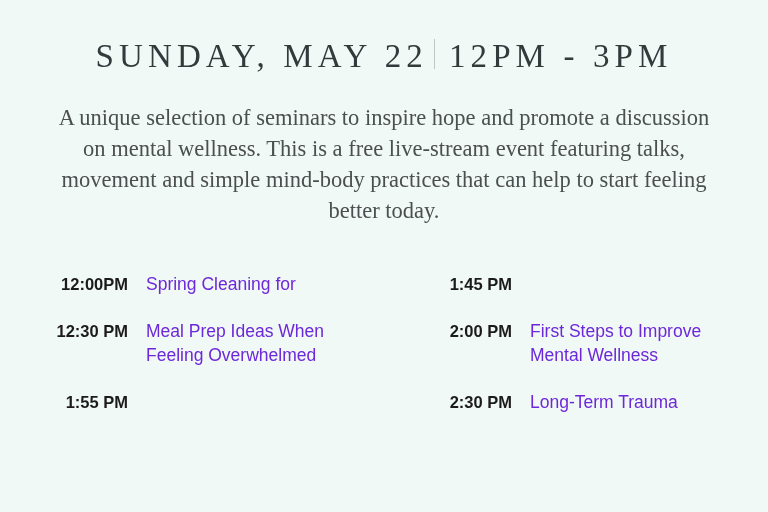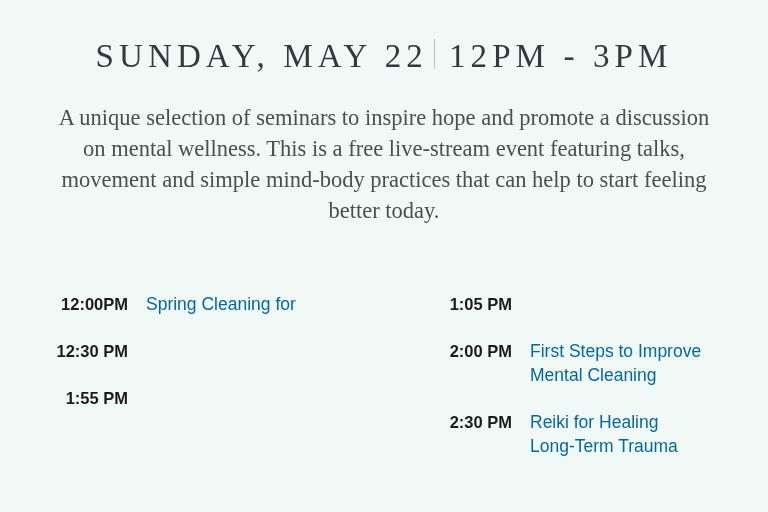--- a/index.html
+++ b/index.html
@@ -69,21 +69,20 @@
   .schedule {
     position: absolute;
     top: 272px;
     left: 0;
     width: 768px;
     display: flex;
   }
   .col {
     width: 384px;
     box-sizing: border-box;
-    margin-top: 20px;
   }
   .col-left  { padding-left: 46px; }
   .col-right { padding-left: 46px; }
 
   .row {
     display: flex;
     align-items: flex-start;
     margin-bottom: 23px;
   }
   .row:last-child { margin-bottom: 0; }
@@ -97,21 +96,21 @@
     font-weight: 700;
     color: #1b1b1b;
     line-height: 24px;
     white-space: pre;
   }
   .row-title {
     padding-left: 18px;
     font-family: "Liberation Sans", sans-serif;
     font-size: 17.5px;
     font-weight: 400;
-    color: #0369a1;
+    color: #6d28d9;
     line-height: 24px;
   }
   .row-title .l2 { display: block; }
 </style>
 </head>
 <body>
 
 <div class="poster">
 
   <div class="title-row">
@@ -126,46 +125,49 @@
 
       <div class="row">
         <div class="row-time">12:00PM</div>
         <div class="row-title">
           <span class="l1">Spring Cleaning for</span>
         </div>
       </div>
 
       <div class="row">
         <div class="row-time">12:30 PM</div>
+        <div class="row-title">
+          <span class="l1">Meal Prep Ideas When</span>
+          <span class="l2">Feeling Overwhelmed</span>
+        </div>
       </div>
 
       <div class="row">
         <div class="row-time">1:55 PM</div>
       </div>
 
     </div>
 
     <div class="col col-right">
 
       <div class="row">
-        <div class="row-time">1:05 PM</div>
+        <div class="row-time">1:45 PM</div>
       </div>
 
       <div class="row">
         <div class="row-time">2:00 PM</div>
         <div class="row-title">
           <span class="l1">First Steps to Improve</span>
-          <span class="l2">Mental Cleaning</span>
+          <span class="l2">Mental Wellness</span>
         </div>
       </div>
 
       <div class="row">
         <div class="row-time">2:30 PM</div>
         <div class="row-title">
-          <span class="l1">Reiki for Healing</span>
           <span class="l2">Long-Term Trauma</span>
         </div>
       </div>
 
     </div>
 
   </div>
 
 </div>
 

